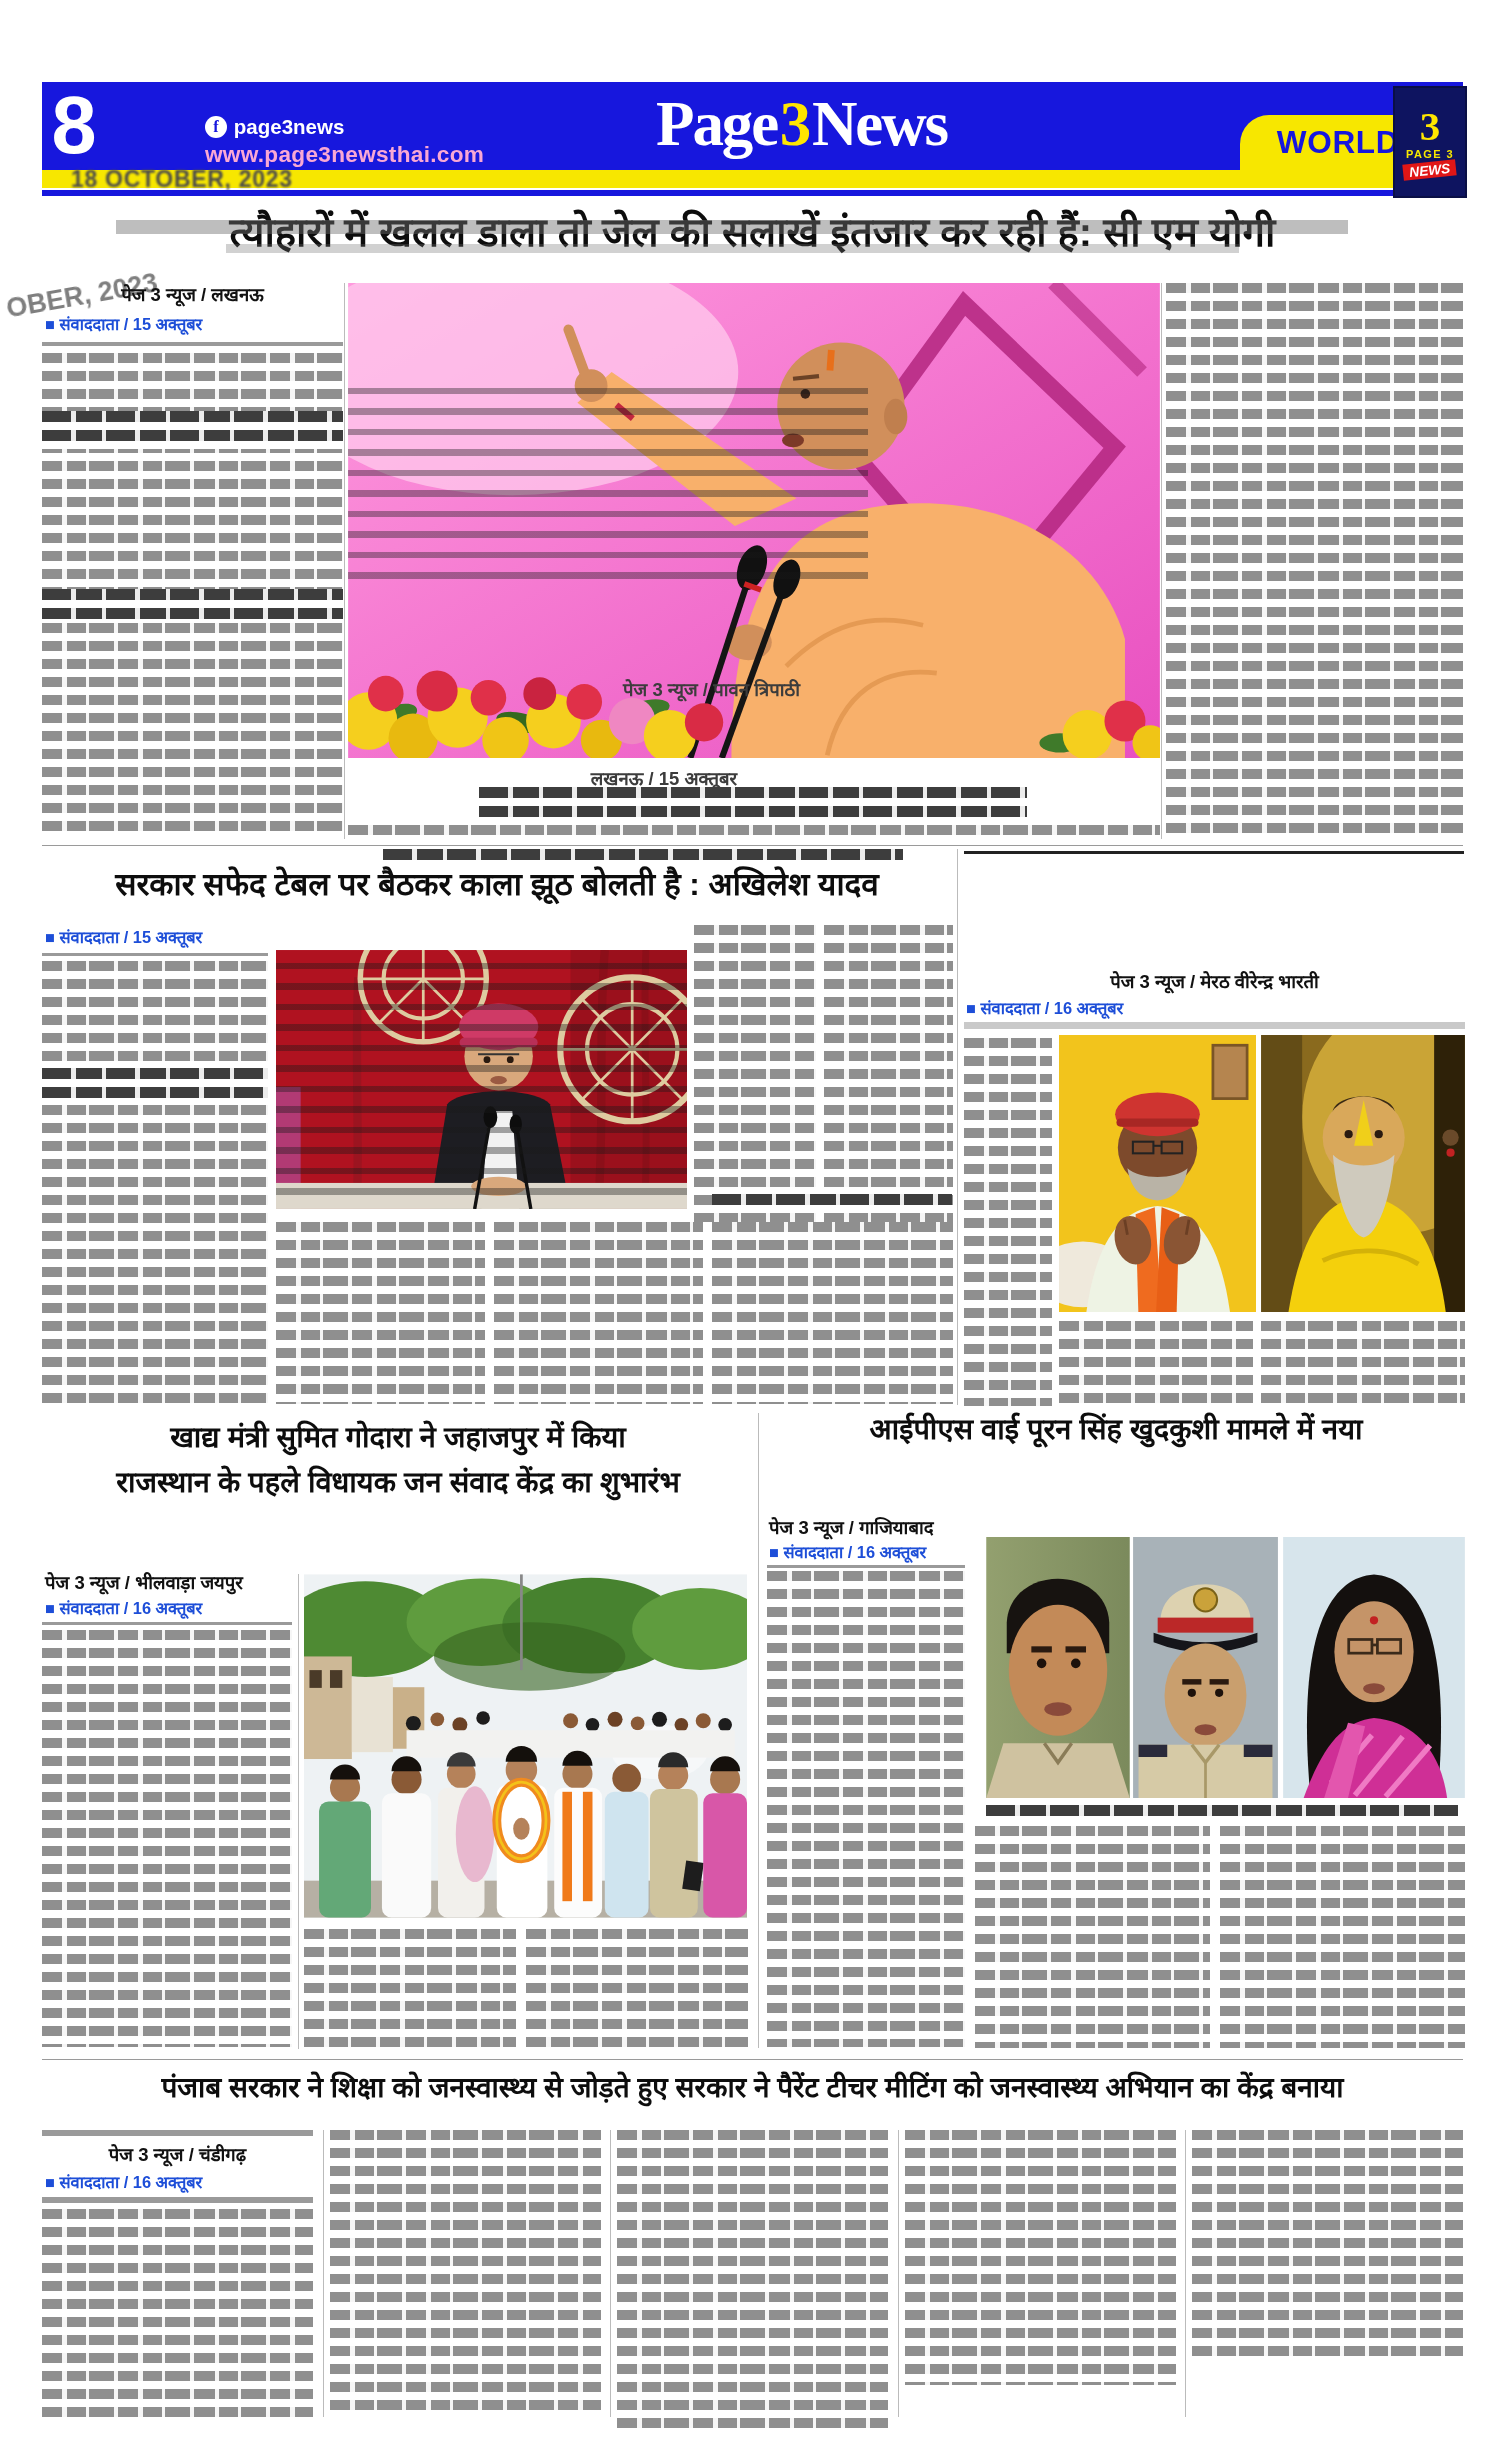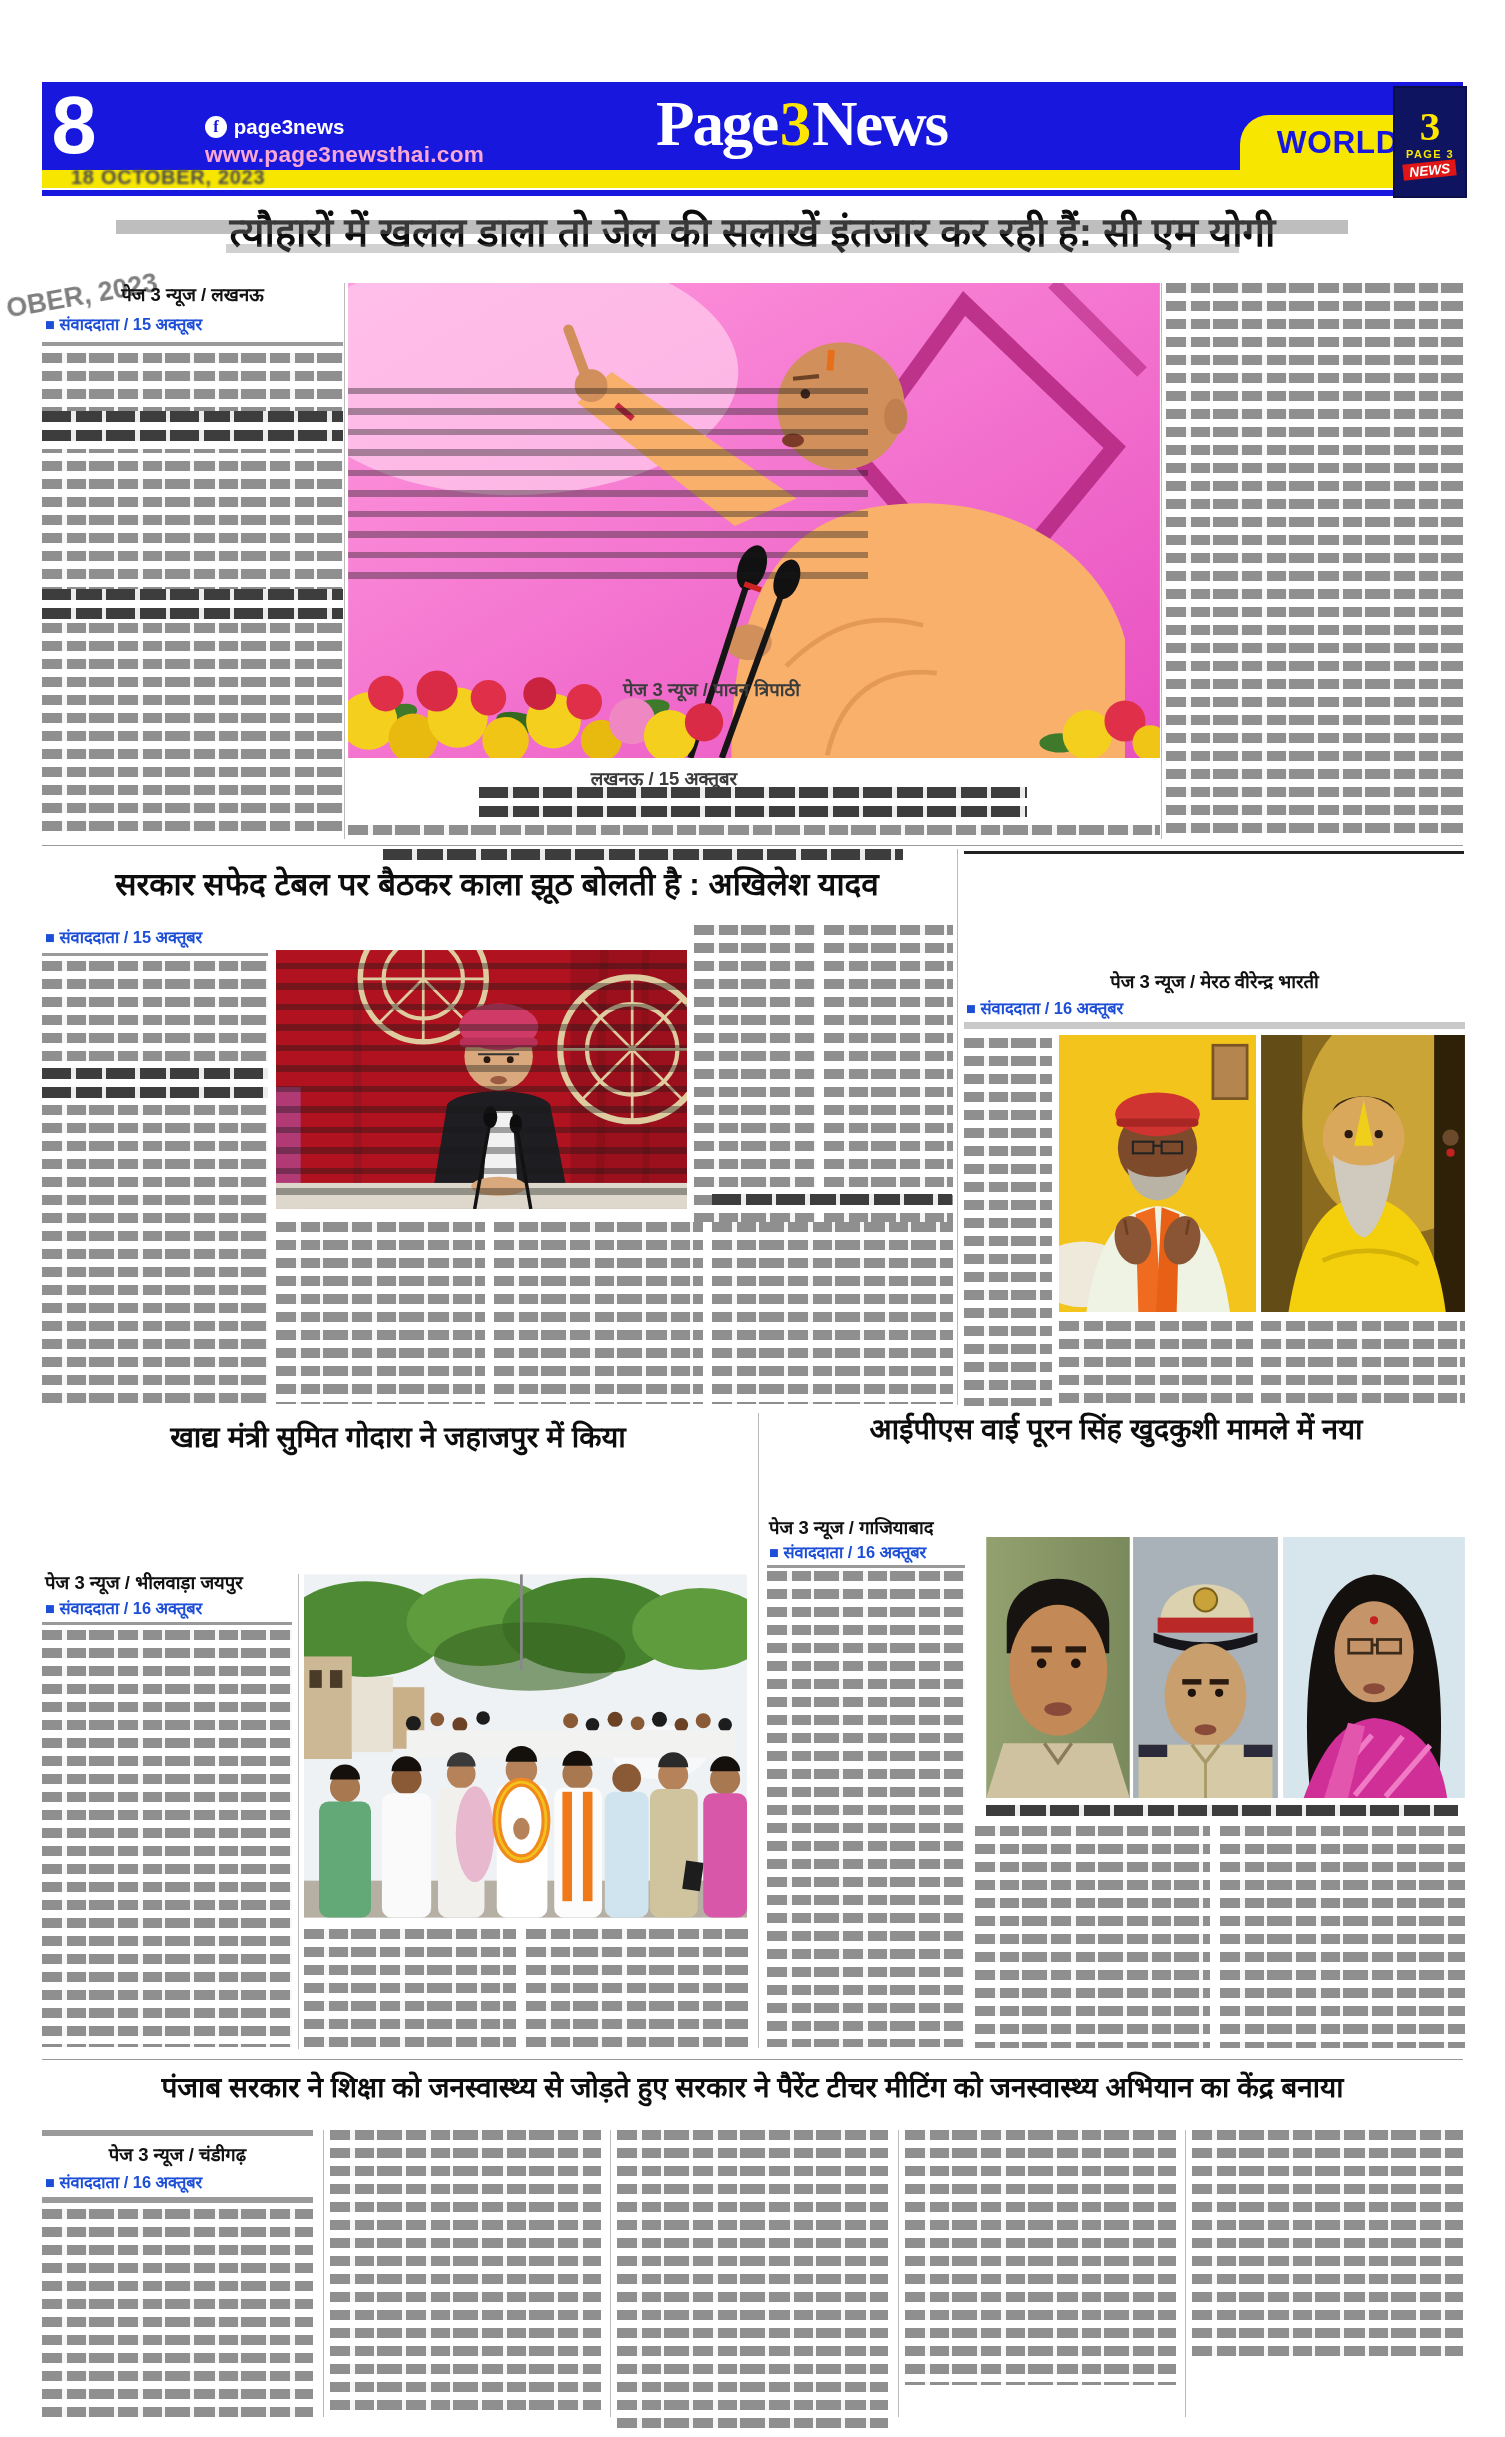--- a/index.html
+++ b/index.html
@@ -13,21 +13,21 @@
   .site{color:#f9a8d4;font-weight:bold;font-size:22.6px;letter-spacing:0.3px;}
   .mastlogo{font-family:"Liberation Serif",serif;font-weight:bold;color:#fff;font-size:63px;letter-spacing:-2.1px;text-align:center;line-height:1;}
   .mastlogo .three{color:#ffe600;position:relative;padding:0 2.7px;}
   .mastlogo .three .redsq{position:absolute;left:-5.5px;top:-1.4px;width:18px;height:18px;background:#ee1111;z-index:-1;}
   .worldtab{background:#f7e700;border-radius:29px 0 0 0;display:flex;align-items:center;justify-content:center;color:#1717dd;font-size:31.5px;font-weight:bold;letter-spacing:0.7px;}
   .cornerlogo{background:#0e1460;border:2.1px solid #0a0f45;display:flex;flex-direction:column;align-items:center;justify-content:center;gap:1.4px;z-index:6;}
   .cornerlogo .c3{color:#ffe600;font-family:"Liberation Serif",serif;font-size:41px;font-weight:bold;line-height:1;}
   .cornerlogo .cpage{color:#f7e700;font-size:11px;font-weight:bold;letter-spacing:1.4px;}
   .cornerlogo .cnews{background:#e01616;color:#fff;font-style:italic;font-weight:bold;font-size:13.7px;padding:0.7px 6.2px;transform:rotate(-6deg);}
   .strip{background:#f7e700;}
-  .datetxt{color:#4a4a4a;font-weight:bold;font-size:20px;letter-spacing:0.7px;filter:blur(0.8px);}
+  .datetxt{color:#4a4a4a;font-weight:bold;font-size:23px;letter-spacing:0.7px;filter:blur(0.8px);}
   
   .hl{font-weight:bold;color:#0d0d0d;text-align:center;}
   .hl1{font-size:40px;line-height:1.25;}
   .hl2{font-size:31.5px;line-height:1.3;}
   .hl3{font-size:27px;line-height:1.5;}
   .hl4{font-size:29px;line-height:1.55;}
   .hl5{font-size:29px;line-height:1.55;}
   .hl6{font-size:28px;line-height:1.3;}
   .subhead{font-size:17px;font-weight:bold;color:#333;text-align:center;filter:blur(0.5px);}
   .byline{font-weight:bold;font-size:18.5px;color:#111;text-align:center;filter:blur(0.4px);}
@@ -277,20 +277,21 @@
       <circle cx="128" cy="145" r="6" fill="#2a1a10"></circle>
         <circle cx="172" cy="145" r="6" fill="#2a1a10"></circle>
       <path d="M105,175 C110,240 130,292 150,296 C170,292 190,240 195,175 C175,196 125,196 105,175 Z" fill="#cfcabd"></path>
     </svg>
   </div>
   <div class="abs noise" style="left:1059px;top:1321px;width:194px;height:83px;"></div>
   <div class="abs noise" style="left:1261px;top:1321px;width:204px;height:83px;"></div>
 
   <div class="abs hl hl4" style="left:42px;top:1415px;width:712px;">
     <div>खाद्य मंत्री सुमित गोदारा ने जहाजपुर में किया</div>
+    <div>राजस्थान के पहले विधायक जन संवाद केंद्र का शुभारंभ</div>
   </div>
   <div class="abs byline left" style="left:45px;top:1569px;">पेज 3 न्यूज / भीलवाड़ा जयपुर</div>
   <div class="abs reporter" style="left:45px;top:1596px;">■ संवाददाता / 16 अक्तूबर</div>
   <div class="abs rule" style="left:42px;top:1622px;width:250px;height:3.4px;"></div>
   <div class="abs noise" style="left:42px;top:1630px;width:250px;height:417px;"></div>
   <div class="abs vrule" style="left:298px;top:1574px;width:0.7px;height:475px;"></div>
 
   <div class="abs photo" style="left:304px;top:1574px;width:443px;height:344px;">
     <svg width="443" height="344" viewBox="0 0 648 502">
       <rect width="648" height="502" fill="#eef2f4"></rect>

